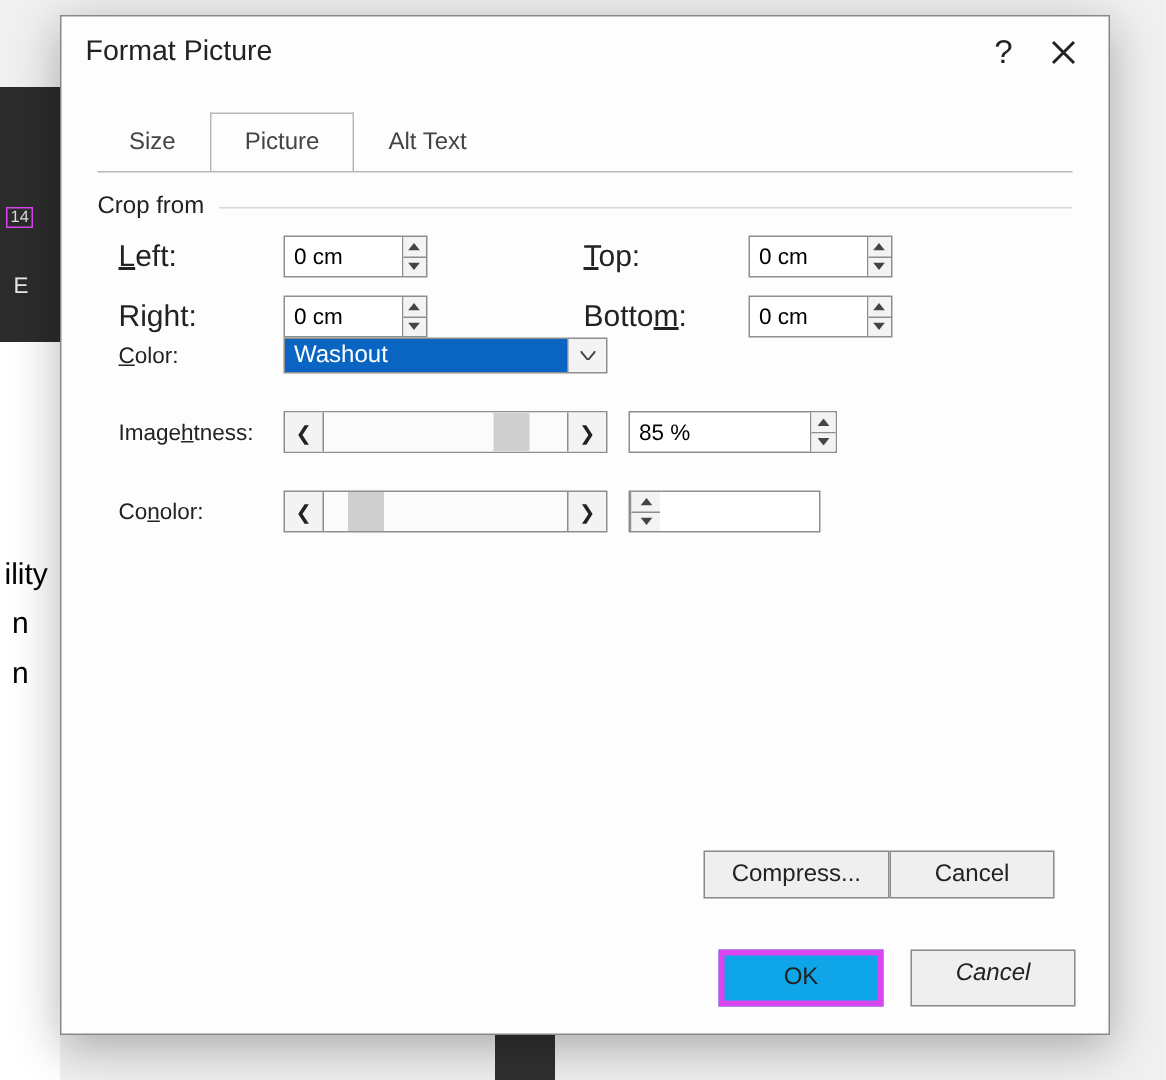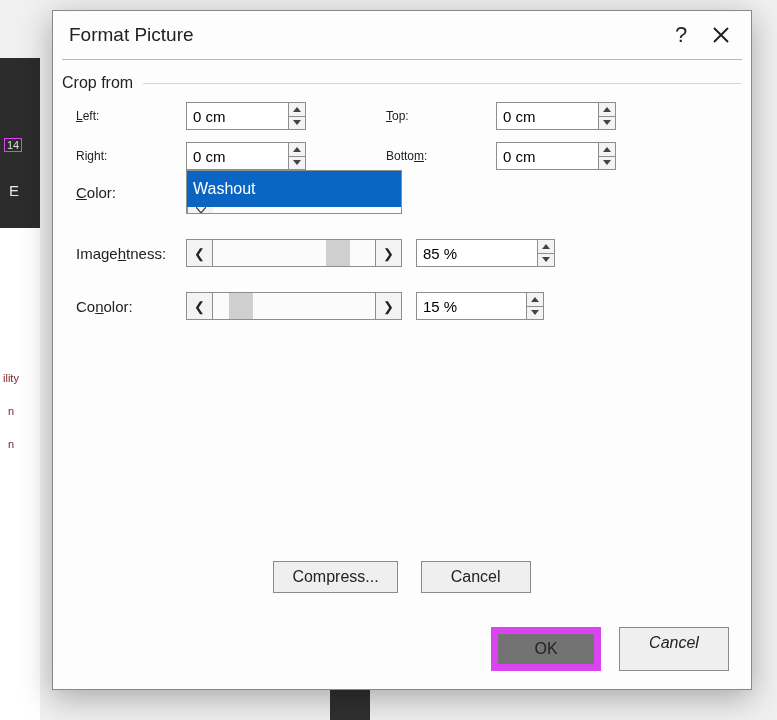--- a/index.html
+++ b/index.html
@@ -34,28 +34,28 @@
   .bg-vbar {
     position: absolute;
     left: 330px;
     bottom: 0;
     width: 40px;
     height: 40px;
     background: #303030;
   }
   .bg-fragment {
     position: absolute;
-    color: #7f1d1d;
-    font-size: 11px;
+    color: #000000;
+    font-size: 20px;
   }
 
   
   .dialog {
     position: absolute;
-    left: 52px;
+    left: 40px;
     top: 10px;
     width: 700px;
     height: 680px;
     background: #fdfdfd;
     border: 1px solid #888;
     box-shadow: 0 8px 30px rgba(0,0,0,.3);
     display: flex;
     flex-direction: column;
   }
   .titlebar {
@@ -89,21 +89,21 @@
     margin-bottom: -1px;
   }
   .tab.active {
     border-color: #b8b8b8;
     border-bottom-color: #fdfdfd;
     background: #fdfdfd;
   }
   .tabpanel {
     flex: 1;
     border-top: 1px solid #b8b8b8;
-    margin: 0 9px;
+    margin: 0 24px;
     padding-top: 8px;
   }
 
   .section-row {
     display: flex;
     align-items: center;
     margin: 6px 0 10px 0;
   }
   .section-row .sec-label {
     font-size: 16px;
@@ -116,28 +116,28 @@
     background: #d7d7d7;
   }
 
   .grid-crop {
     display: grid;
     grid-template-columns: 110px 130px 70px 110px 130px;
     row-gap: 12px;
     align-items: center;
     margin-left: 14px;
   }
-  .grid-crop .lbl { font-size: 12px; }
+  .grid-crop .lbl { font-size: 20px; }
   .grid-crop .lbl .ul { text-decoration: underline; }
 
   .spinbox {
     display: flex;
     align-items: stretch;
     height: 28px;
-    width: 120px;
+    width: 96px;
     border: 1px solid #8e8e8e;
     background: #fff;
   }
   .spinbox input {
     border: none;
     width: 100%;
     padding: 0 6px;
     font-size: 15px;
     outline: none;
     background: transparent;
@@ -161,24 +161,23 @@
   .grid-img {
     display: grid;
     grid-template-columns: 110px 215px 15px auto;
     row-gap: 25px;
     align-items: center;
     margin-left: 14px;
   }
 
   .combo {
     display: flex;
-    height: 44px;
+    height: 24px;
     border: 1px solid #8e8e8e;
     width: 216px;
-    flex-direction: column;
   }
   .combo .combo-val {
     flex: 1;
     padding: 2px 6px;
     background: #0a64c2;
     color: #fff;
     font-size: 16px;
     display: flex;
     align-items: center;
   }
@@ -216,24 +215,23 @@
   .slider .thumb {
     position: absolute;
     top: 0; bottom: 0;
     width: 24px;
     background: #cfcfcf;
   }
 
   
   .btnrow1 {
     display: flex;
-    justify-content: center;
+    justify-content: flex-end;
     padding: 0 36px;
     margin-top: auto;
-    gap: 23px;
   }
   .btn {
     background: #efefef;
     border: 1px solid #8a8a8a;
     padding: 6px 18px;
     font-size: 16px;
     min-width: 80px;
     text-align: center;
   }
   .btn.compress { min-width: 120px; }
@@ -241,22 +239,22 @@
 
   .footer {
     display: flex;
     justify-content: flex-end;
     gap: 18px;
     padding: 20px 22px 18px 22px;
     margin-top: 14px;
   }
   .btn.ok {
     min-width: 110px;
-    border: 7px solid #d946ef;
-    background: #737373;
+    border: 4px solid #d946ef;
+    background: #0ea5e9;
   }
   .btn.cancel { min-width: 110px; font-style: italic; }
 
   .ul { text-decoration: underline; }
 </style>
 </head>
 <body>
 
 <div class="bg-dark"></div>
 <div class="bg-white"></div>
@@ -271,20 +269,25 @@
   <div class="titlebar">
     <div class="title">Format Picture</div>
     <div class="tbtn">?</div>
     <div class="tbtn close">
       <svg viewBox="0 0 18 18">
           <path d="M2 2 L16 16 M16 2 L2 16" stroke="#222" stroke-width="2" fill="none"></path>
         </svg>
     </div>
   </div>
 
+  <div class="tabs">
+    <div class="tab">Size</div>
+    <div class="tab active">Picture</div>
+    <div class="tab">Alt Text</div>
+  </div>
 
   <div class="tabpanel">
 
     <div class="section-row">
       <span class="sec-label">Crop from</span>
       <div class="rule"></div>
     </div>
 
     <div class="grid-crop">
       <div class="lbl"><span class="ul">L</span><span>eft:</span></div>
@@ -398,21 +401,20 @@
       <div class="lbl"><span>Co</span><span class="ul">n</span><span>olor:</span></div>
       <div class="slider">
         <div class="arrow l">❮</div>
         <div class="track">
           <div class="thumb" style="left:10%"></div>
         </div>
         <div class="arrow r">❯</div>
       </div>
       <div></div>
       <div class="spinbox" style="width:128px">
-        <input value="15 %" style="">
         <div class="spin-btns">
           <div>
               <svg viewBox="0 0 8 5">
                 <path d="M0 5 L4 0 L8 5 Z" fill="#444"></path>
               </svg>
             </div>
           <div>
               <svg viewBox="0 0 8 5">
                 <path d="M0 0 L4 5 L8 0 Z" fill="#444"></path>
               </svg>

